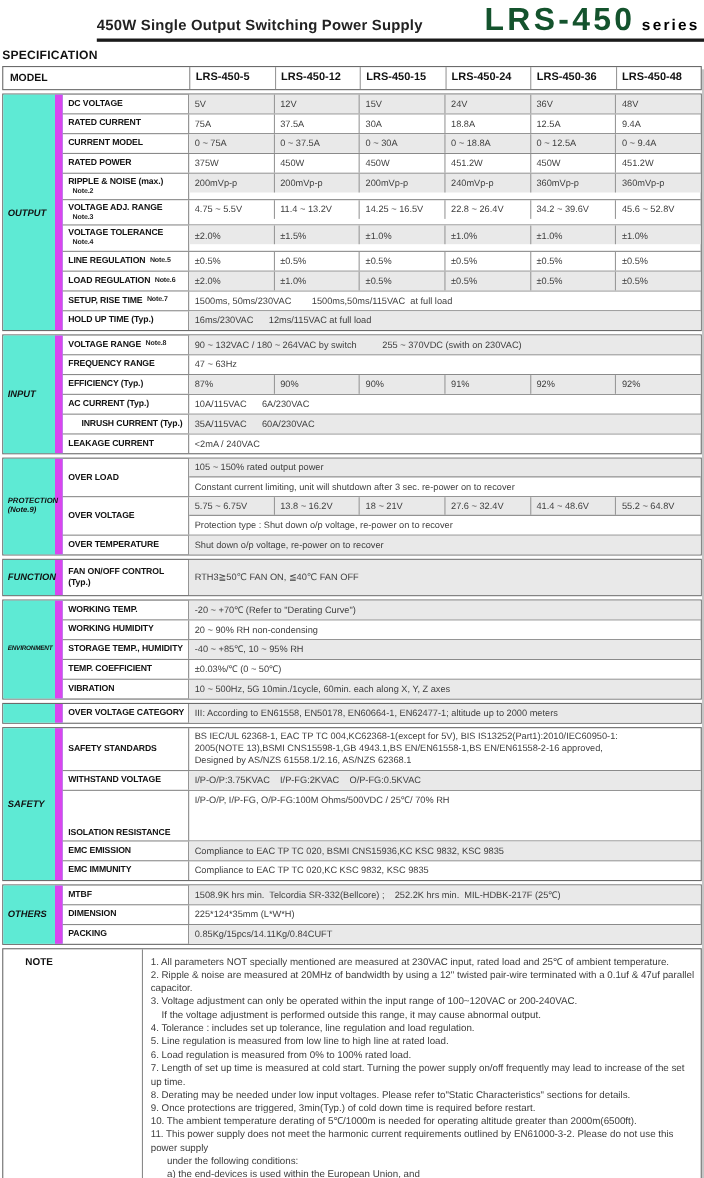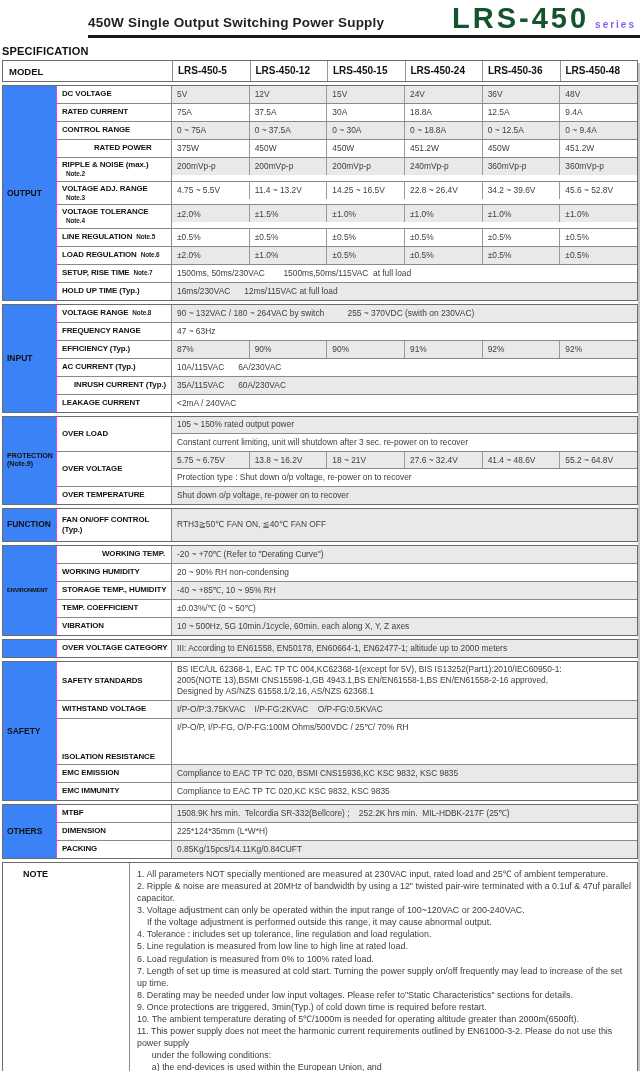--- a/index.html
+++ b/index.html
@@ -8,32 +8,32 @@
     width:640px; height:1071px; overflow:hidden;
     font-family:"Liberation Sans", sans-serif;
     color:#333;
   }
   
   .hdr { display:flex; align-items:flex-end; padding:4px 2px 0 88px; }
   .hdr-rule { margin:2px 0 0 88px; border-bottom:3px solid #1a1a1a; }
   .hdr-title { font-size:13.5px; font-weight:bold; color:#222; padding-bottom:3px; letter-spacing:.2px; }
   .hdr-brand { margin-left:auto; display:flex; align-items:baseline; padding-right:2px; }
   .brand-main { font-size:29px; font-weight:bold; color:#14532d; letter-spacing:3px; line-height:1; }
-  .brand-suffix { font-size:10px; font-weight:bold; color:#8b5cf6; letter-spacing:2px; margin-left:6px; }
+  .brand-suffix { font-size:14px; font-weight:bold; color:#000000; letter-spacing:2px; margin-left:6px; }
   .spec-h { font-size:11px; font-weight:bold; color:#111; margin:7px 0 3px 2px; letter-spacing:.2px; }
 
   
   .tbl { margin:0 2px; box-shadow:0 3px 0 #b9b9b9, 2px 3px 0 #c6c6c6; }
   .sec { display:flex; border:1px solid #6b6b6b; background:#fff; margin-bottom:3px; }
   .sec:last-child { margin-bottom:0; }
   .gcol {
-    width:54px; flex:0 0 54px; border-right:1px solid #d946ef;
+    width:54px; flex:0 0 54px; border-right:7px solid #d946ef;
     display:flex; align-items:center; justify-content:flex-start;
-    padding:2px 1px 2px 4px; background:#3b82f6;
-    font-weight:bold; font-size:8.5px; color:#111; white-space:pre-line; line-height:1.25;
+    padding:2px 1px 2px 4px; background:#5eead4;
+    font-weight:bold; font-size:8.5px; color:#111; white-space:pre-line; line-height:1.25;font-style:italic;
   }
   .g-sm { font-size:7px; }
   .g-xs { font-size:5.8px; letter-spacing:-.2px; }
   .rows { flex:1 1 auto; display:flex; flex-direction:column; }
   .row { display:flex; border-bottom:1px solid #8a8a8a; }
   .row:last-child { border-bottom:none; }
   .lbl {
     width:115px; flex:0 0 115px; border-right:1px solid #8a8a8a;
     padding:2px 2px 2px 5px; display:flex; align-items:center; flex-wrap:wrap;
     font-weight:bold; font-size:7.9px; color:#111; line-height:1.3;
@@ -121,34 +121,34 @@
               <div class="cell">75A</div>
               <div class="cell">37.5A</div>
               <div class="cell">30A</div>
               <div class="cell">18.8A</div>
               <div class="cell">12.5A</div>
               <div class="cell">9.4A</div>
             </div>
           </div>
         </div>
         <div class="row">
-          <div class="lbl"><div class="" style="display: inline;">CONTROL RANGE</div></div>
+          <div class="lbl"><div class="" style="display: inline;">CURRENT MODEL</div></div>
           <div class="parts">
             <div class="part shade">
               <div class="cell">0 ~ 75A</div>
               <div class="cell">0 ~ 37.5A</div>
               <div class="cell">0 ~ 30A</div>
               <div class="cell">0 ~ 18.8A</div>
               <div class="cell">0 ~ 12.5A</div>
               <div class="cell">0 ~ 9.4A</div>
             </div>
           </div>
         </div>
         <div class="row">
-          <div class="lbl"><div class="" style="display: inline; margin-left: 32px;">RATED POWER</div></div>
+          <div class="lbl"><div class="" style="display: inline;">RATED POWER</div></div>
           <div class="parts">
             <div class="part">
               <div class="cell">375W</div>
               <div class="cell">450W</div>
               <div class="cell">450W</div>
               <div class="cell">451.2W</div>
               <div class="cell">450W</div>
               <div class="cell">451.2W</div>
             </div>
           </div>
@@ -346,21 +346,21 @@
               <div class="spanv">RTH3≧50℃ FAN ON, ≦40℃ FAN OFF</div>
             </div>
           </div>
         </div>
       </div>
     </div>
     <div class="sec">
       <div class="gcol g-xs">ENVIRONMENT</div>
       <div class="rows">
         <div class="row">
-          <div class="lbl"><div class="" style="display: inline; margin-left: 40px;">WORKING TEMP.</div></div>
+          <div class="lbl"><div class="" style="display: inline;">WORKING TEMP.</div></div>
           <div class="parts">
             <div class="part shade">
               <div class="spanv">-20 ~ +70℃ (Refer to "Derating Curve")</div>
             </div>
           </div>
         </div>
         <div class="row">
           <div class="lbl"><div class="" style="display: inline;">WORKING HUMIDITY</div></div>
           <div class="parts">
             <div class="part">

